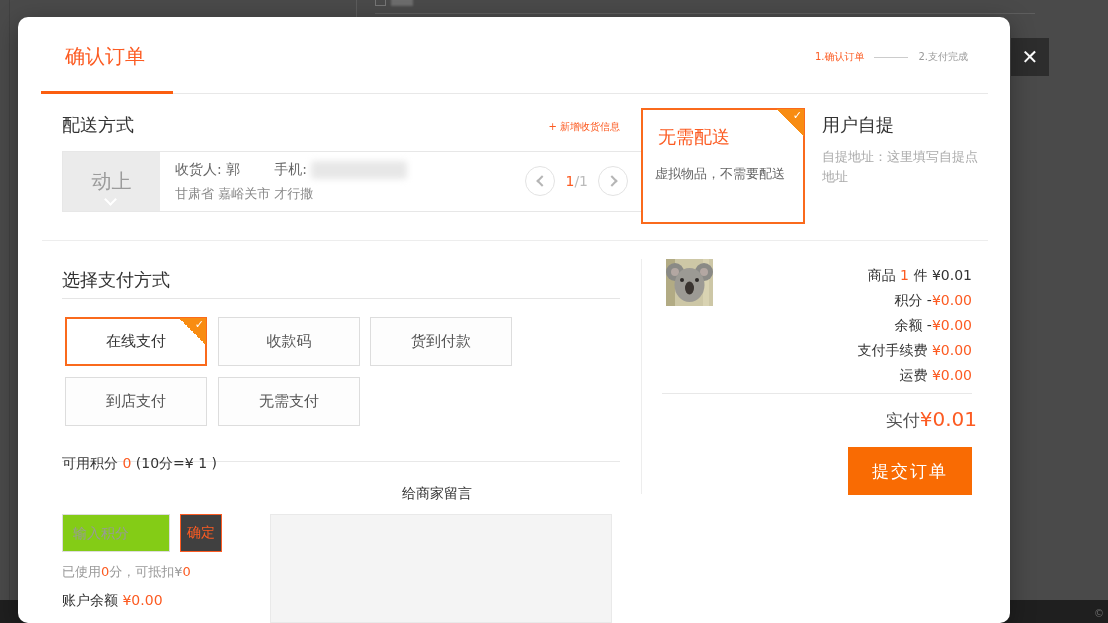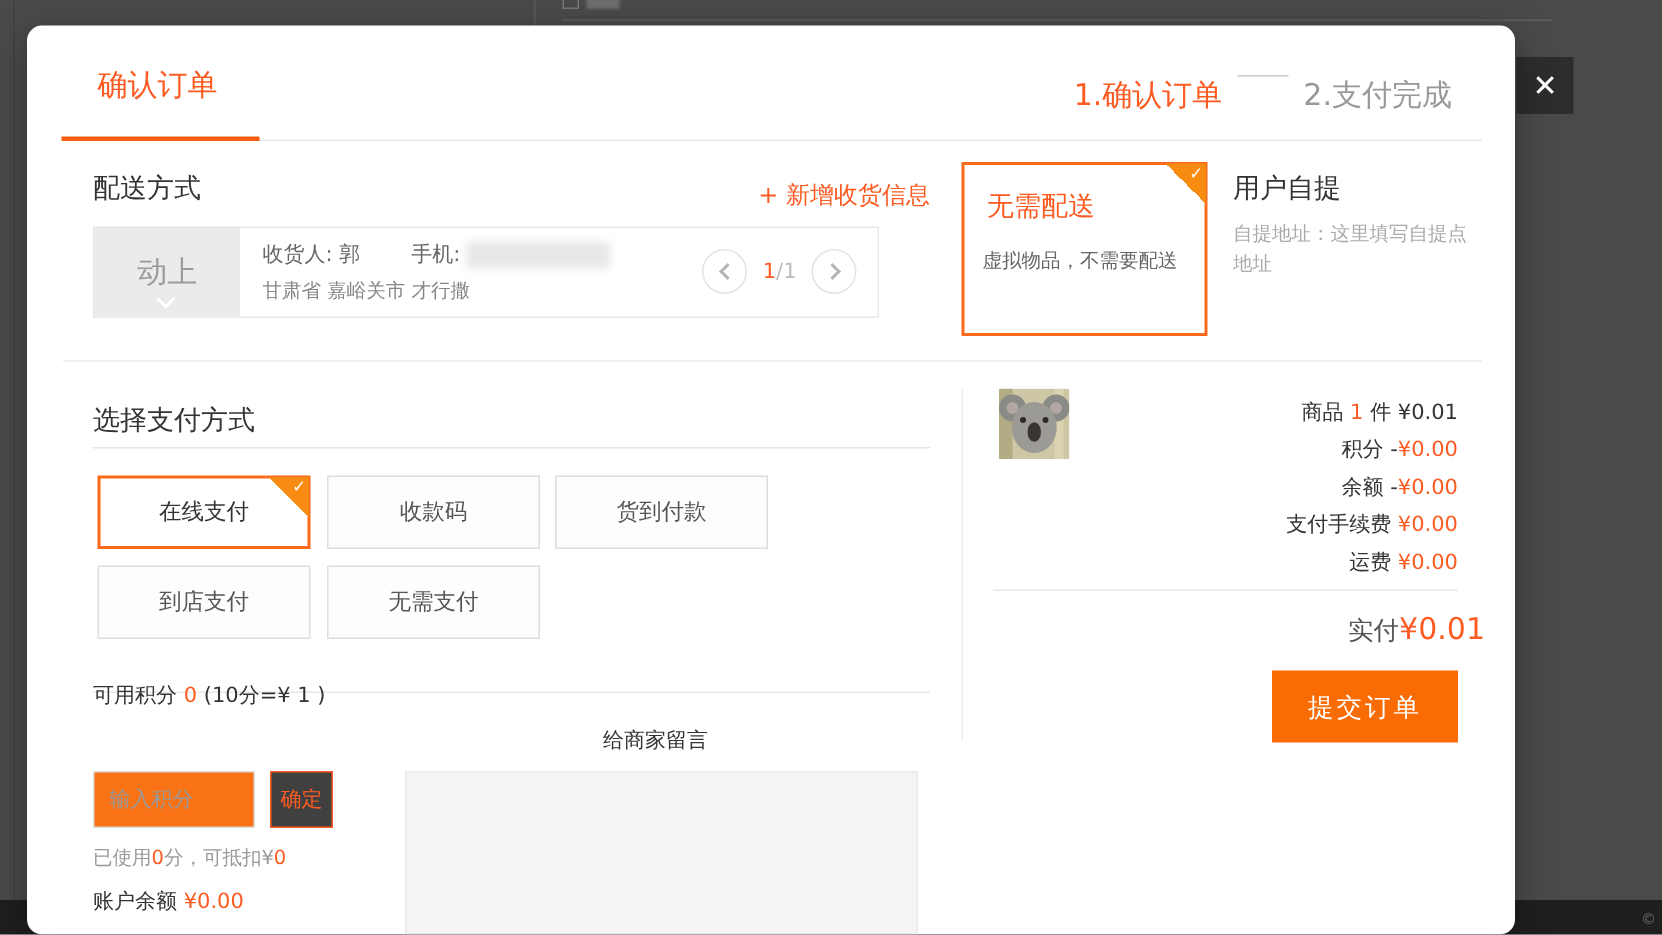--- a/index.html
+++ b/index.html
@@ -19,32 +19,32 @@
   .bg-footer{left:0;top:600px;width:1108px;height:23px;background:#1f1f1f;}
   .bg-copy{right:4px;top:8px;color:#6a6a6a;font-size:10px;}
 
   
   .modal{left:18px;top:17px;width:992px;height:606px;background:#fff;border-radius:10px;
          box-shadow:0 6px 24px rgba(0,0,0,.35);overflow:hidden;}
   .close-btn{left:1011px;top:38px;width:38px;height:38px;background:#2d2d2d;color:#fff;
          display:flex;align-items:center;justify-content:center;font-size:20px;cursor:pointer;}
 
   .modal-title{left:47px;top:26px;font-size:20px;color:var(--accent);}
-  .steps{right:42px;top:33px;display:flex;align-items:flex-start;font-size:20px;margin-left:22px;}
+  .steps{right:42px;top:33px;display:flex;align-items:center;font-size:10px;margin-left:22px;}
   .step1{color:var(--accent);}
   .step-dash{display:inline-block;width:34px;height:1px;background:#ccc;margin:0 10px;}
   .step2{color:#999;}
   .header-line{left:24px;top:76px;right:22px;height:1px;background:#e8e8e8;}
   .header-line-accent{left:23px;top:74px;width:132px;height:3px;background:#fb5e10;}
 
   .sec-title{font-size:18px;color:#333;}
-  .add-link{right:390px;top:103px;font-size:16px;color:var(--accent);cursor:pointer;}
-
-  
-  .addr-card{left:44px;top:134px;width:524px;height:61px;border:1px solid #e7e7e7;background:#fff;
+  .add-link{right:390px;top:103px;font-size:10px;color:var(--accent);cursor:pointer;}
+
+  
+  .addr-card{left:44px;top:134px;width:581px;height:61px;border:1px solid #e7e7e7;background:#fff;
              display:flex;align-items:stretch;cursor:pointer;}
   .addr-tag{width:97px;background:#ebebeb;position:relative;display:flex;align-items:center;justify-content:center;
             color:#9b9b9b;font-size:20px;}
   .tag-chev{position:absolute;bottom:7px;left:50%;margin-left:-6px;width:9px;height:9px;
             border-top:2px solid #fff;border-right:2px solid #fff;transform:rotate(135deg);}
   .addr-info{flex:1;padding:9px 0 0 15px;font-size:14px;color:#666;position:relative;}
   .addr-row1{display:flex;align-items:center;}
   .phone-label{margin-left:34px;}
   .phone-blur{width:96px;height:18px;background:#e7e7e7;border-radius:3px;filter:blur(3px);margin-left:4px;}
   .addr-row2{margin-top:6px;font-size:13px;color:#888;}
@@ -76,40 +76,40 @@
   .pay-btn{position:absolute;width:142px;height:49px;border:1px solid #ddd;background:#fdfdfd;
            display:flex;align-items:center;justify-content:center;font-size:15px;color:#555;cursor:pointer;}
   .pay-btn.selected{border:2px solid #fa6a1c;background:#fff;color:#333;}
 
   .pay-divider{left:44px;top:444px;width:558px;height:1px;background:#e8e8e8;}
 
   
   .points-row{left:44px;top:438px;font-size:14px;color:#333;}
   .points-val{color:var(--accent);}
   .msg-label{left:384px;top:468px;font-size:14px;color:#333;}
-  .points-input{left:44px;top:497px;width:108px;height:38px;border:1px solid #ddd;background:#f97316;
+  .points-input{left:44px;top:497px;width:108px;height:38px;border:1px solid #ddd;background:#84cc16;
                 font-size:14px;color:#333;padding:0 10px;outline:none;font-family:inherit;}
   .points-input::placeholder{color:#999;}
   .confirm-btn{left:162px;top:497px;width:42px;height:38px;border:1px solid var(--accent);background:#404040;
                color:var(--accent);font-size:14px;display:flex;align-items:center;justify-content:center;cursor:pointer;}
   .used-row{left:44px;top:546px;font-size:13px;color:#999;}
   .used-num{color:var(--accent);}
   .balance-row{left:44px;top:575px;font-size:14px;color:#333;}
   .balance-val{color:var(--accent);}
   .msg-area{left:252px;top:497px;width:342px;height:109px;background:#f4f4f4;border:1px solid #e9e9e9;
             resize:none;outline:none;position:absolute;}
 
   
   .v-divider{left:623px;top:242px;width:1px;height:235px;background:#ededed;}
   .thumb{left:648px;top:242px;width:47px;height:47px;overflow:hidden;}
   .summary{right:38px;top:246px;width:300px;text-align:right;font-size:14px;color:#333;line-height:25px;}
   .sum-val{color:var(--accent);}
   .sum-qty{color:var(--accent);}
   .sum-divider{left:644px;top:376px;right:38px;height:1px;background:#e8e8e8;}
-  .total-row{right:20px;top:390px;font-size:17px;color:#555;}
+  .total-row{right:33px;top:390px;font-size:17px;color:#555;}
   .total-val{color:var(--accent);font-size:20px;}
   .submit-btn{left:830px;top:430px;width:124px;height:48px;background:var(--button);color:#fff;
               font-size:17px;display:flex;align-items:center;justify-content:center;letter-spacing:2px;cursor:pointer;}
 </style>
 </head>
 <body>
 
 <div class="stage">
 
   <div class="abs bg-vline-left"></div>

